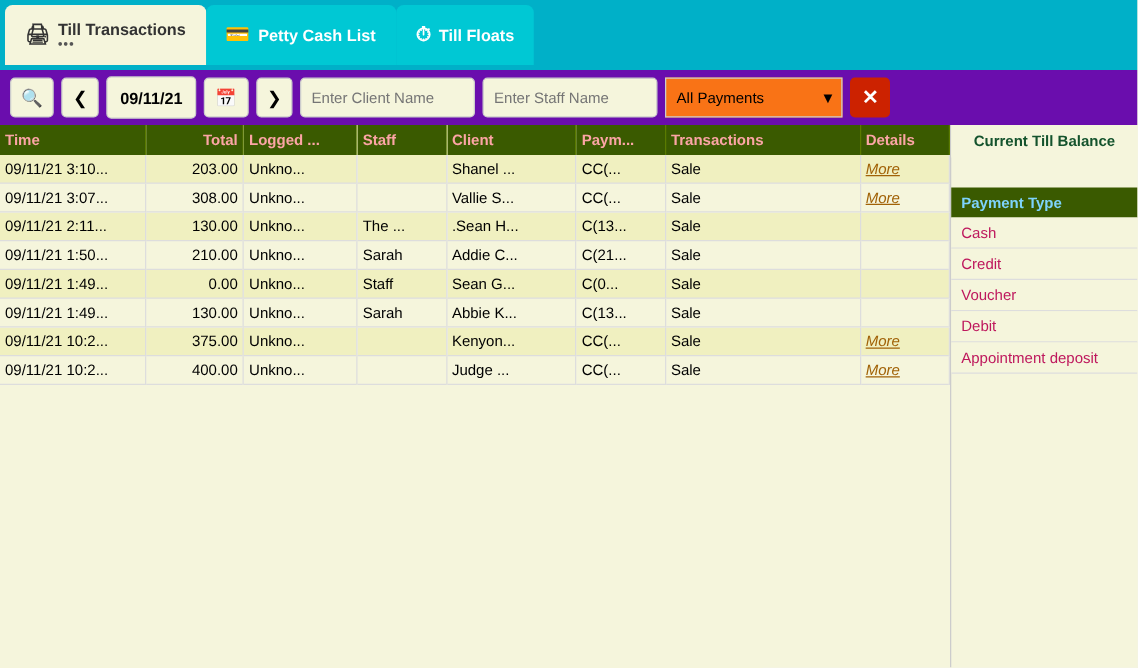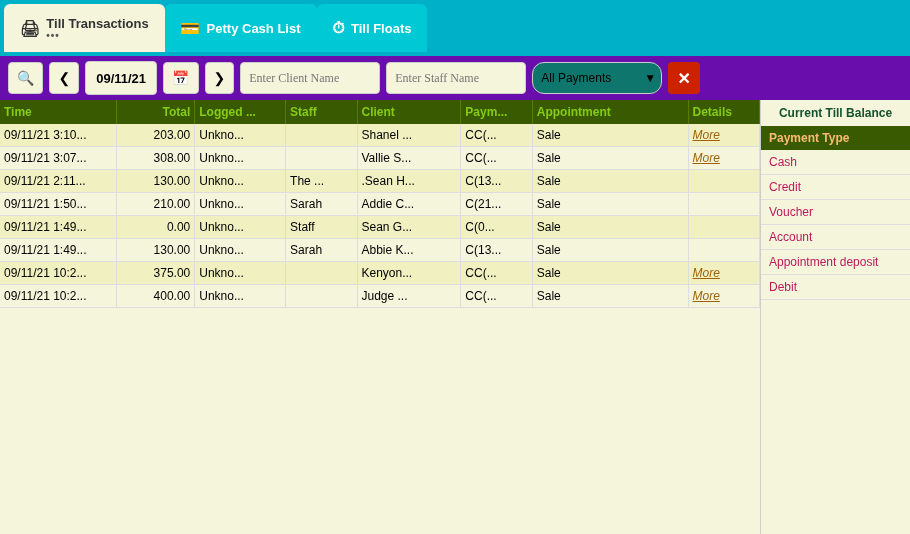--- a/index.html
+++ b/index.html
@@ -66,36 +66,35 @@
       font-weight: bold;
     }
     .toolbar-input {
       background: #f5f5dc;
       border: 1px solid #ccc;
       border-radius: 4px;
       padding: 4px 8px;
       height: 32px;
       font-size: 12px;
       width: 140px;
-      font-family: Liberation Serif, serif;
     }
     .toolbar-select-wrap {
       position: relative;
       display: flex;
       align-items: center;
     }
     .toolbar-select {
-      background: #0f766e;
+      background: #f97316;
       border: 1px solid #ccc;
-      border-radius: 12px;
+      border-radius: 0;
       padding: 4px 28px 4px 8px;
       height: 32px;
       font-size: 12px;
       appearance: none;
-      width: 130px;
+      width: 142px;
       cursor: pointer;
     }
     .toolbar-select-arrow {
       position: absolute;
       right: 6px;
       pointer-events: none;
       font-size: 12px;
     }
     .toolbar-clear {
       background: #cc2200;
@@ -135,43 +134,44 @@
     .till-balance-label {
       padding: 6px 8px;
       font-size: 12px;
       font-weight: bold;
       color: #14532d;
       background: #f5f5dc;
       text-align: center;
     }
     .payment-type-header {
       background: #3a5a00;
-      color: #fdba74;
+      color: #7dd3fc;
       font-weight: bold;
       padding: 5px 8px;
       font-size: 12px;
       text-align: left;
+      margin-top: 24px;
     }
     .payment-type-item {
       padding: 5px 8px;
       font-size: 12px;
       border-bottom: 1px solid #ddd;
       background: #f5f5dc;
       color: #be185d;
     }
 
     
     table {
       width: 100%;
       border-collapse: collapse;
       table-layout: fixed;
     }
     thead tr {
       background: #3a5a00;
-      color: #84cc16;
+      color: #fca5a5;
     }
     thead th {
       padding: 5px 4px;
       text-align: left;
       font-size: 12px;
       font-weight: bold;
       border-right: 1px solid #5a7a00;
       white-space: nowrap;
       overflow: hidden;
     }
@@ -268,21 +268,21 @@
   <div class="table-area">
     <table>
       <thead>
         <tr>
           <th class="col-time">Time</th>
           <th class="col-total">Total</th>
           <th class="col-logged">Logged ...</th>
           <th class="col-staff">Staff</th>
           <th class="col-client">Client</th>
           <th class="col-paym">Paym...</th>
-          <th class="col-desc">Appointment</th>
+          <th class="col-desc">Transactions</th>
           <th class="col-details">Details</th>
         </tr>
       </thead>
       <tbody id="table-body">
       <tr>
             <td class="col-time">09/11/21 3:10...</td>
             <td class="col-total">203.00</td>
             <td class="col-logged">Unkno...</td>
             <td class="col-staff"></td>
             <td class="col-client">Shanel ...</td>
@@ -364,18 +364,17 @@
     </table>
   </div>
 
   <div class="right-panel">
     <div class="till-balance-label">Current Till Balance</div>
     <div class="payment-type-header">Payment Type</div>
     <div id="payment-type-list">
         <div class="payment-type-item">Cash</div>
         <div class="payment-type-item">Credit</div>
         <div class="payment-type-item">Voucher</div>
-        <div class="payment-type-item">Account</div>
+        <div class="payment-type-item">Debit</div>
         <div class="payment-type-item">Appointment deposit</div>
-        <div class="payment-type-item">Debit</div>
       </div>
   </div>
 </div>
 
 </body></html>

